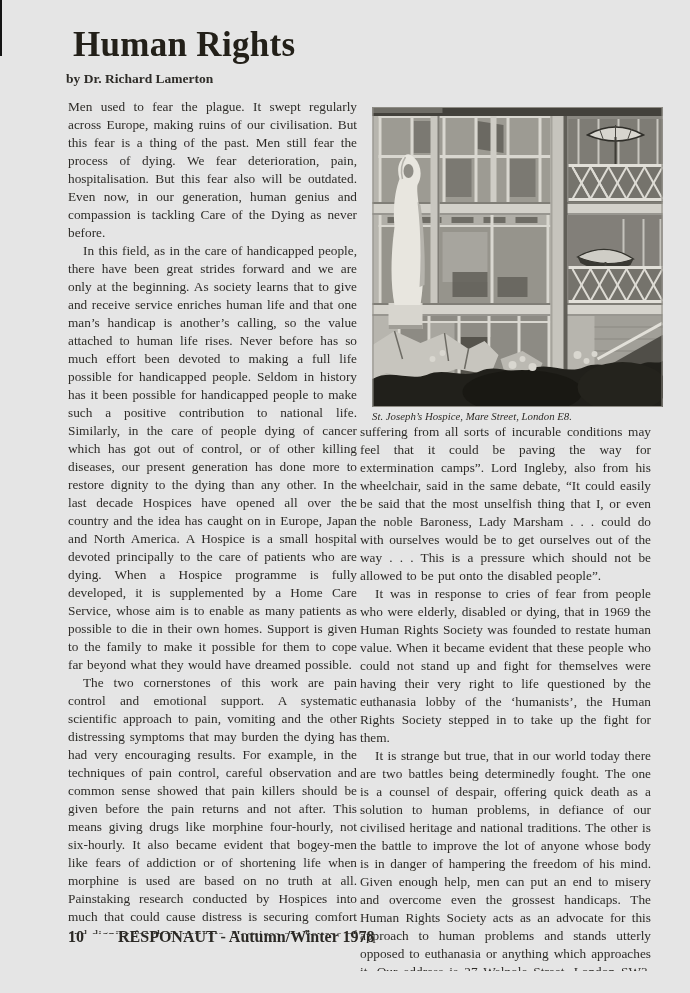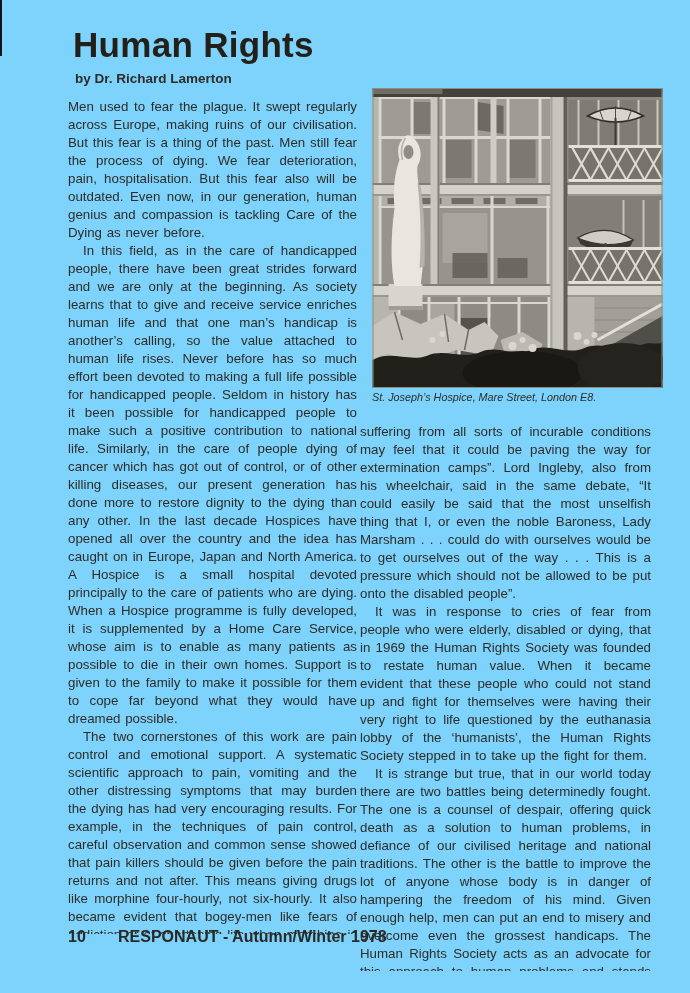--- a/index.html
+++ b/index.html
@@ -1,50 +1,50 @@
 <!DOCTYPE html>
 <html lang="en"><head>
 <meta charset="utf-8">
 <style>
   html, body { margin: 0; padding: 0; }
   .page {
     position: relative;
     width: 690px;
     height: 993px;
-    background: #7dd3fc;
-    font-family: Liberation Sans, sans-serif;
+    background: #e5e5e5;
+    font-family: Liberation Serif, serif;
     color: #2e2c28;
     overflow: hidden;
   }
   .scan-line {
     position: absolute; left: 0; top: 0;
     width: 2px; height: 56px; background: #141414;
   }
   .title {
     position: absolute; left: 73px; top: 25px;
     font-size: 35px; font-weight: bold; color: #232019;
     letter-spacing: 0.3px; margin: 0;
   }
   .byline {
-    position: absolute; left: 75px; top: 71px;
+    position: absolute; left: 66px; top: 71px;
     font-size: 13.5px; font-weight: bold; margin: 0;
   }
   .col {
     position: absolute;
     text-align: justify;
     font-size: 13.3px;
     line-height: 18px;
     word-spacing: 1px;
   }
   .col p { margin: 0; }
   .col p.ind { text-indent: 15px; }
   .left-col  { left: 68px;  top: 98px;  width: 289px; height: 836px; overflow: hidden; }
   .right-col { left: 360px; top: 423px; width: 291px; height: 548px; overflow: hidden; }
   .footnote { margin-top: 19px; text-indent: 15px; }
-  figure.photo { position: absolute; left: 372px; top: 88px; width: 231px; margin: 0; }
+  figure.photo { position: absolute; left: 372px; top: 107px; width: 231px; margin: 0; }
   figure.photo svg { display: block; }
   figcaption {
     font-size: 10.8px; font-style: italic;
     margin-top: 3px; color: #2e2c28;
   }
   .footer {
     position: absolute; left: 68px; top: 928px;
     font-size: 16px; font-weight: bold; color: #2b2925;
   }
   .footer .pn { display: inline-block; width: 50px; }

